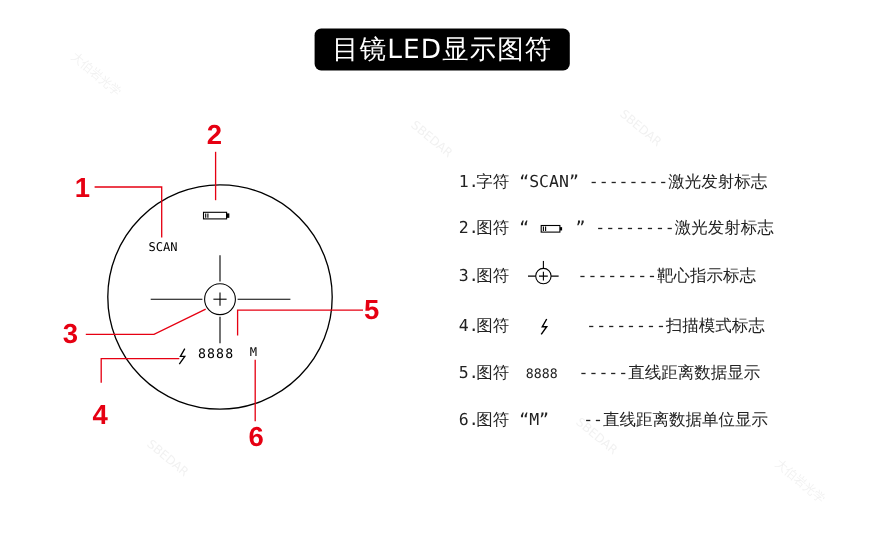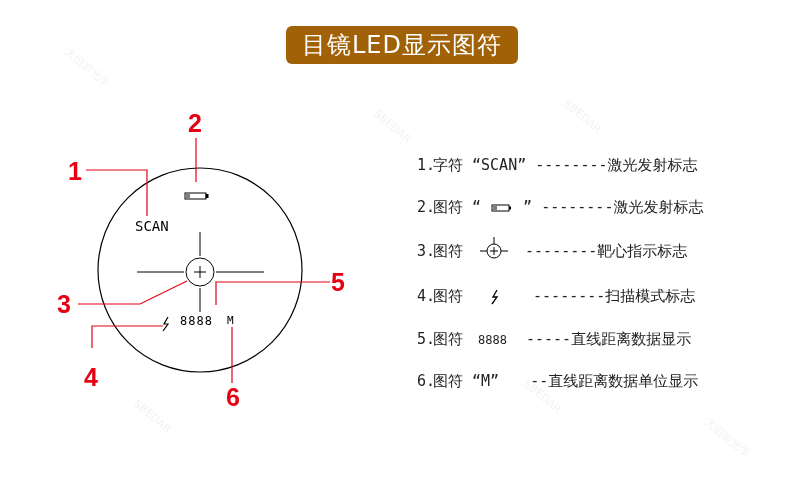--- a/index.html
+++ b/index.html
@@ -3,21 +3,21 @@
 <meta charset="utf-8">
 <style>
   html, body { margin: 0; padding: 0; }
   body {
     width: 800px; height: 494px; position: relative; overflow: hidden;
     background: #ffffff;
     font-family: "DejaVu Sans", "Liberation Sans", sans-serif;
   }
   .title-badge {
     position: absolute; left: 286px; top: 26px; width: 232px; height: 38px;
-    background: #a16207; border-radius: 6px;
+    background: #000000; border-radius: 6px;
     color: #fff; font-size: 24px; line-height: 38px; text-align: center;
     letter-spacing: 1px;
   }
   svg.diagram { position: absolute; left: 0; top: 0; }
   .num {
     position: absolute; color: #e60012; font-size: 25px; font-weight: bold;
     font-family: "Liberation Sans", sans-serif; line-height: 1;
   }
   .legend {
     position: absolute; left: 417px; top: 153px; width: 360px;
@@ -66,21 +66,21 @@
   <g stroke="#e60012" stroke-width="1.2" fill="none">
     <polyline points="86,170 147,170 147,216"></polyline>
     <line x1="196" y1="138" x2="196" y2="182"></line>
     <polyline points="78,304 140,304 187,281"></polyline>
     <polyline points="92,348 92,326 163,326"></polyline>
     <polyline points="216,305 216,282 330,282"></polyline>
     <line x1="232" y1="327" x2="232" y2="383"></line>
   </g>
 </svg>
 
-<div style="position:absolute;left:135px;top:218px;font-family:'DejaVu Sans Mono',monospace;font-size:14px;color:#000;">SCAN</div>
+<div style="position:absolute;left:135px;top:218px;font-family:'DejaVu Sans Mono',monospace;font-size:11px;color:#000;">SCAN</div>
 <div style="position:absolute;left:180px;top:314px;font-family:'DejaVu Sans Mono',monospace;font-size:12px;color:#000;letter-spacing:1px;">8888</div>
 <div style="position:absolute;left:227px;top:314px;font-family:'DejaVu Sans Mono',monospace;font-size:11px;color:#000;">M</div>
 
 <div class="num" style="left:68px;top:159px;">1</div>
 <div class="num" style="left:188px;top:111px;">2</div>
 <div class="num" style="left:57px;top:292px;">3</div>
 <div class="num" style="left:84px;top:365px;">4</div>
 <div class="num" style="left:331px;top:270px;">5</div>
 <div class="num" style="left:226px;top:385px;">6</div>
 

